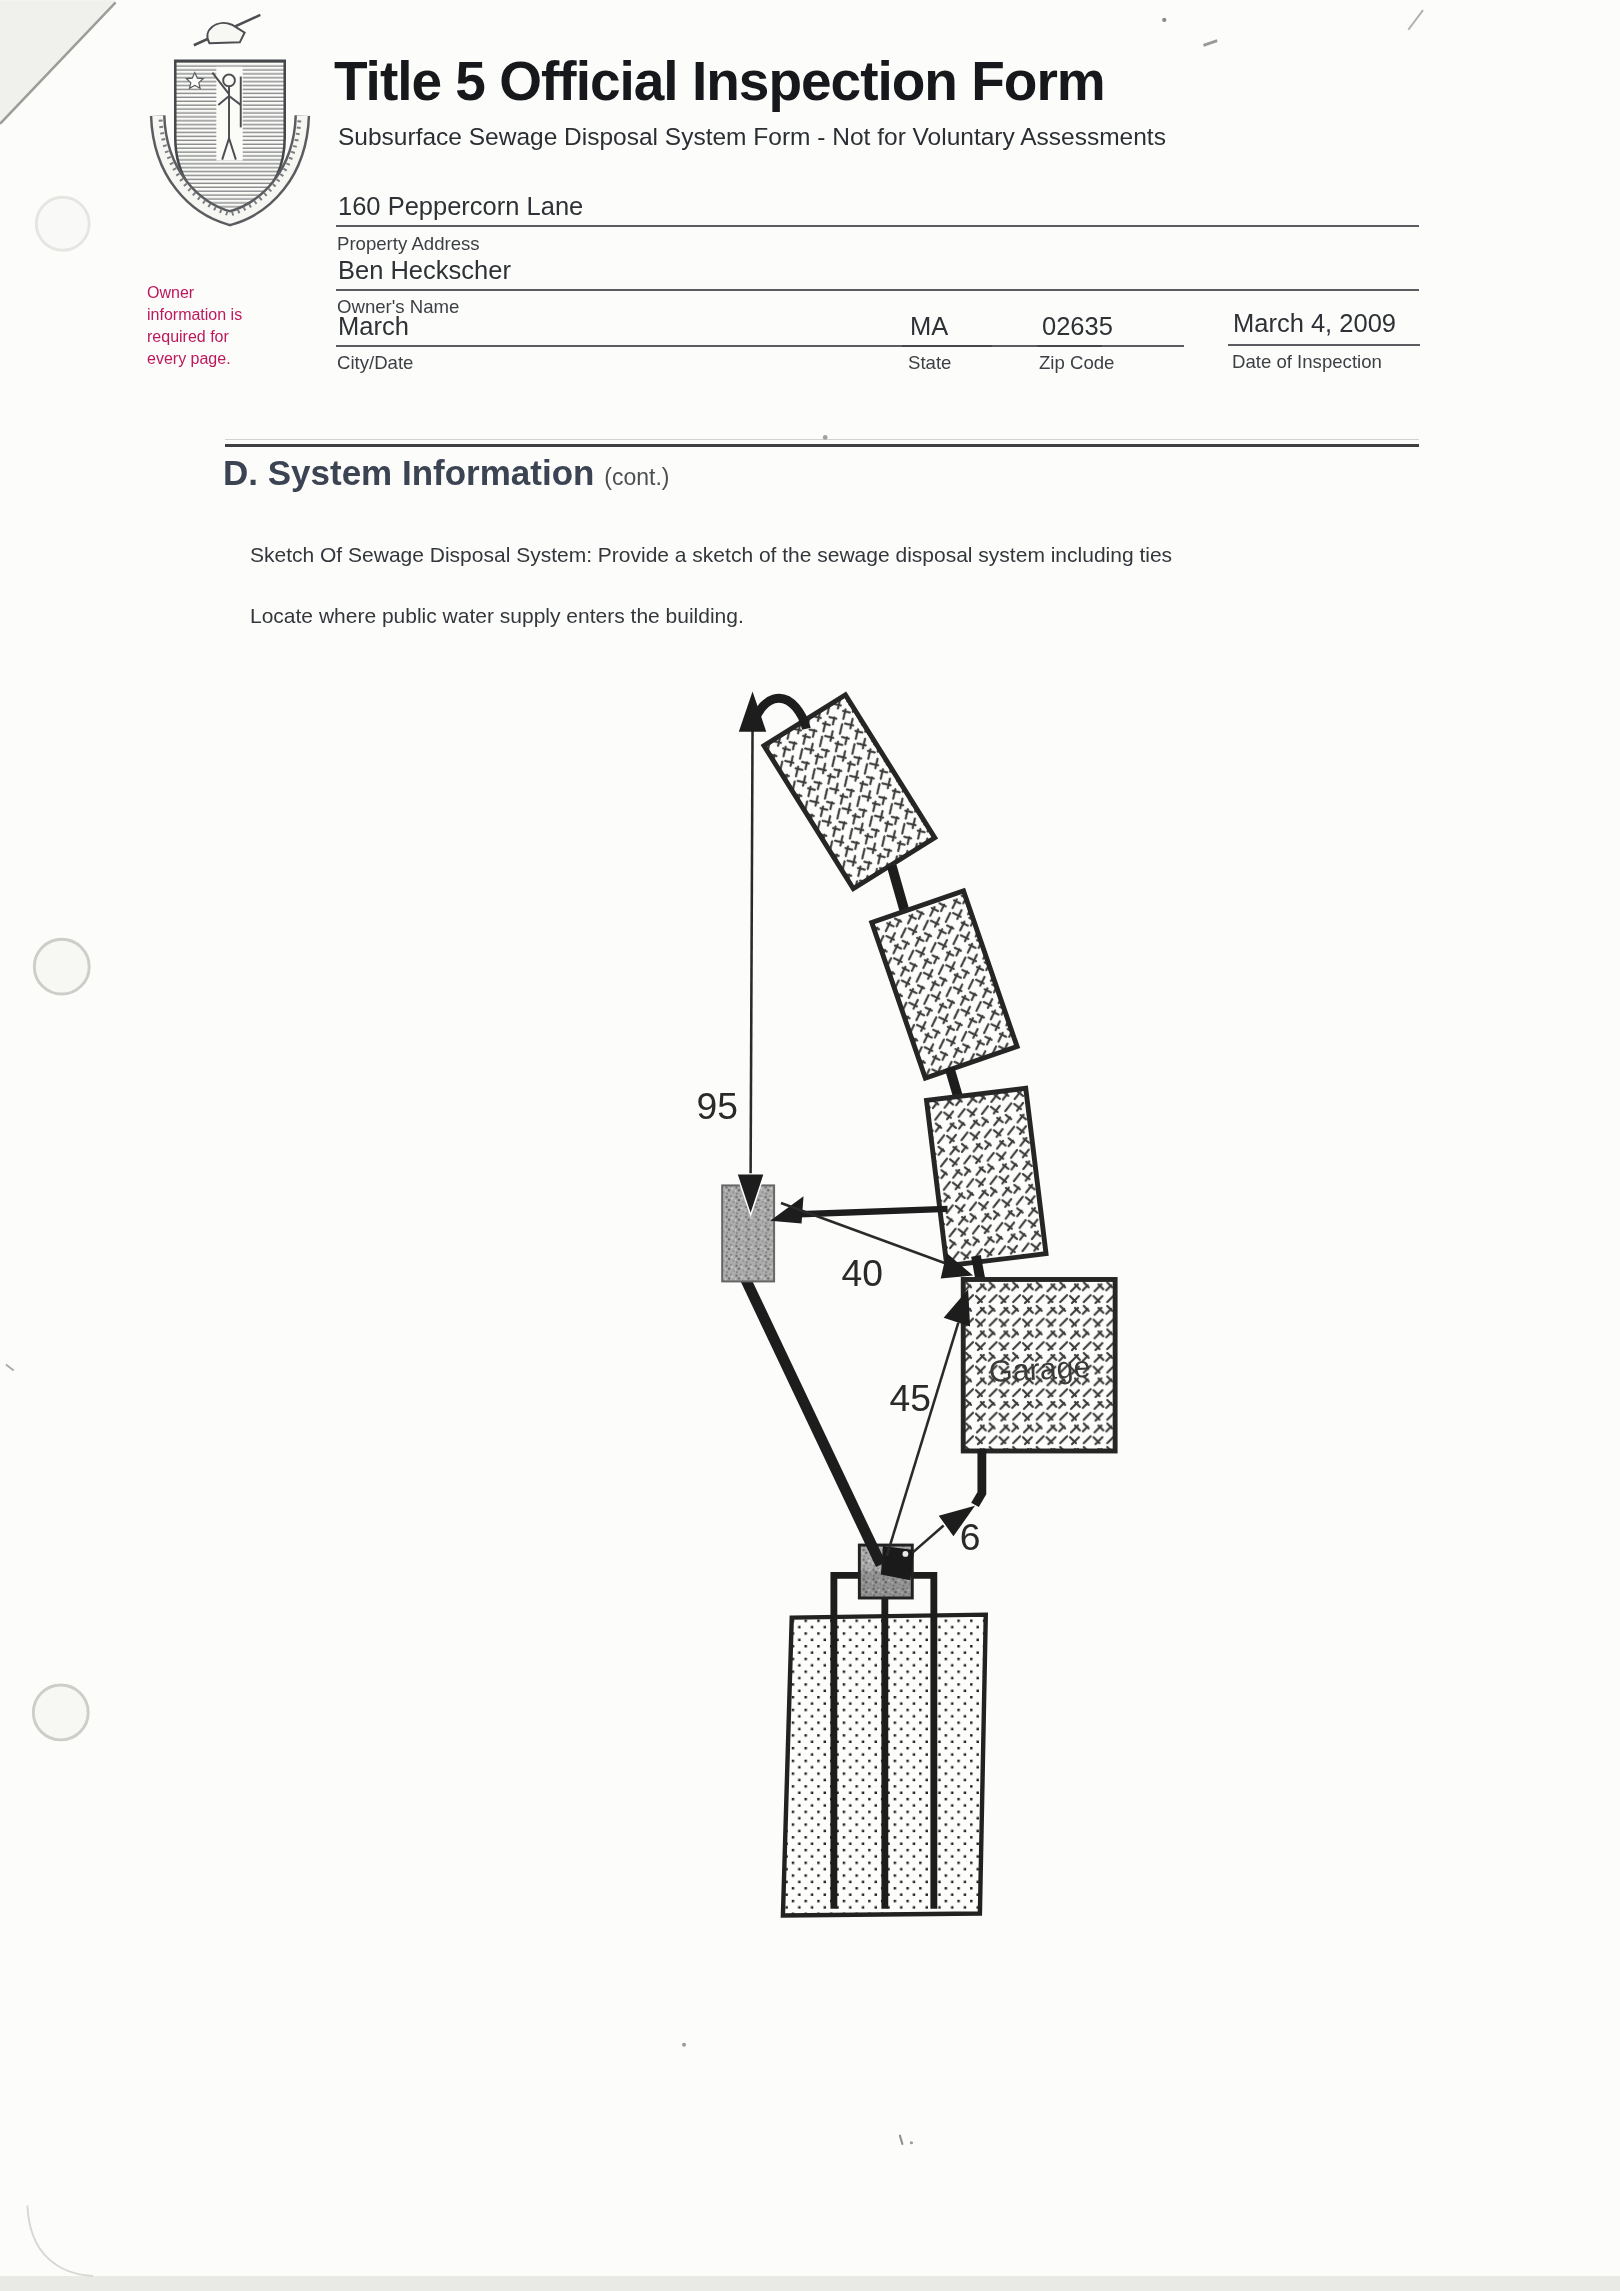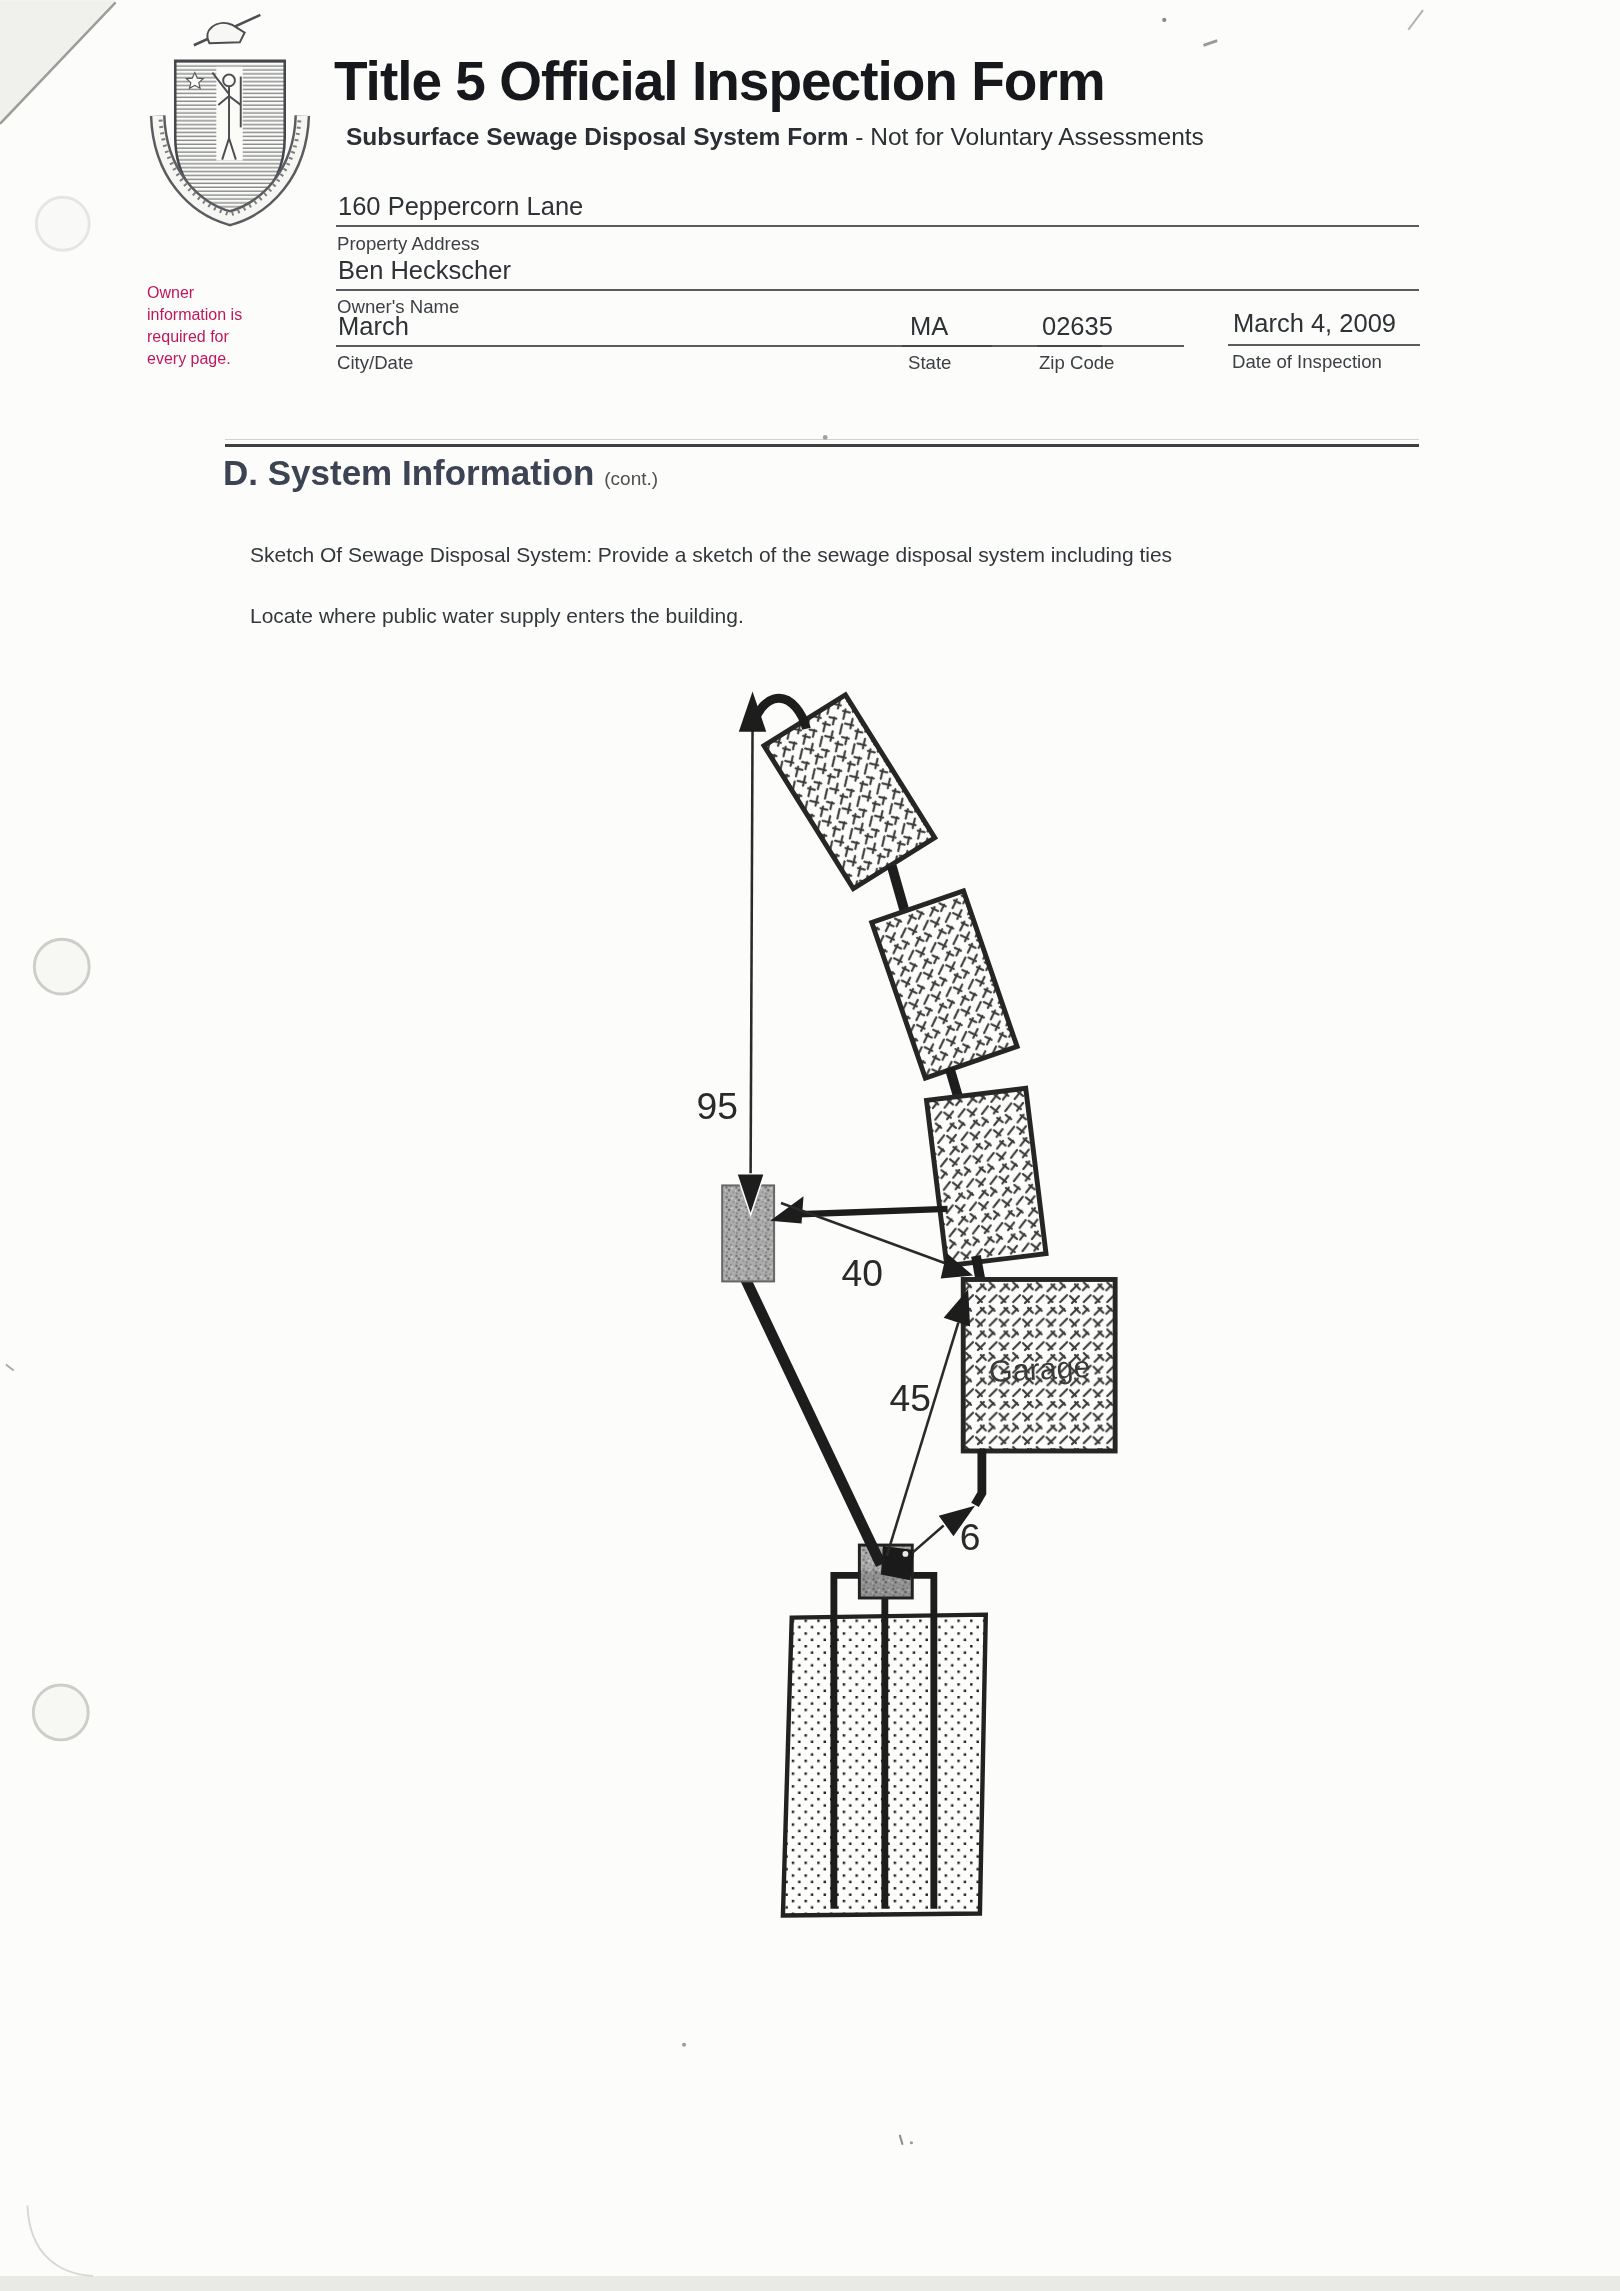--- a/index.html
+++ b/index.html
@@ -5,29 +5,29 @@
   html,body{margin:0;padding:0;background:#d8d8d4;}
   .page{
     position:relative;width:1620px;height:2292px;margin:0 auto;
     background:#fcfcfa;overflow:hidden;
     font-family:"Liberation Sans", sans-serif;color:#2f2f2f;
   }
   .abs{position:absolute;}
   .agency{font-size:31px;font-weight:bold;color:#20242a;letter-spacing:0.2px;}
   .title{font-size:55px;font-weight:bold;color:#17181b;letter-spacing:-1px;}
   .subtitle{font-size:24.5px;color:#2b2e33;}
-  .subtitle .b{font-weight:bold;margin-left:8px;}
+  .subtitle .b{font-weight:normal;}
   .fieldval{font-size:25.5px;color:#2e3136;white-space:nowrap;}
   .fieldlabel{font-size:18.6px;color:#3c3f44;white-space:nowrap;}
   .uline{background:#44464a;height:2px;opacity:.88;}
   .marginnote{font-size:16px;line-height:1.38;color:#be185d;}
   .prerule{background:#c2c2bb;height:1px;opacity:.7;}
   .rule{background:#3f4042;height:2.9px;}
   .heading{font-size:35px;font-weight:bold;color:#3c4454;white-space:nowrap;}
-  .heading .cont{font-size:19px;font-weight:normal;color:#4d4f52;margin-left:9.8px;}
+  .heading .cont{font-size:23px;font-weight:normal;color:#4d4f52;margin-left:9.8px;}
   .instr{font-size:21px;line-height:30px;color:#33373c;white-space:nowrap;}
   svg{display:block;}
   .noptr{pointer-events:none;}
 </style>
 </head>
 <body>
 
 <div class="page">
 
   <svg class="abs" style="left:143px;top:9.8px" width="174" height="223" viewBox="0 0 178 228">

